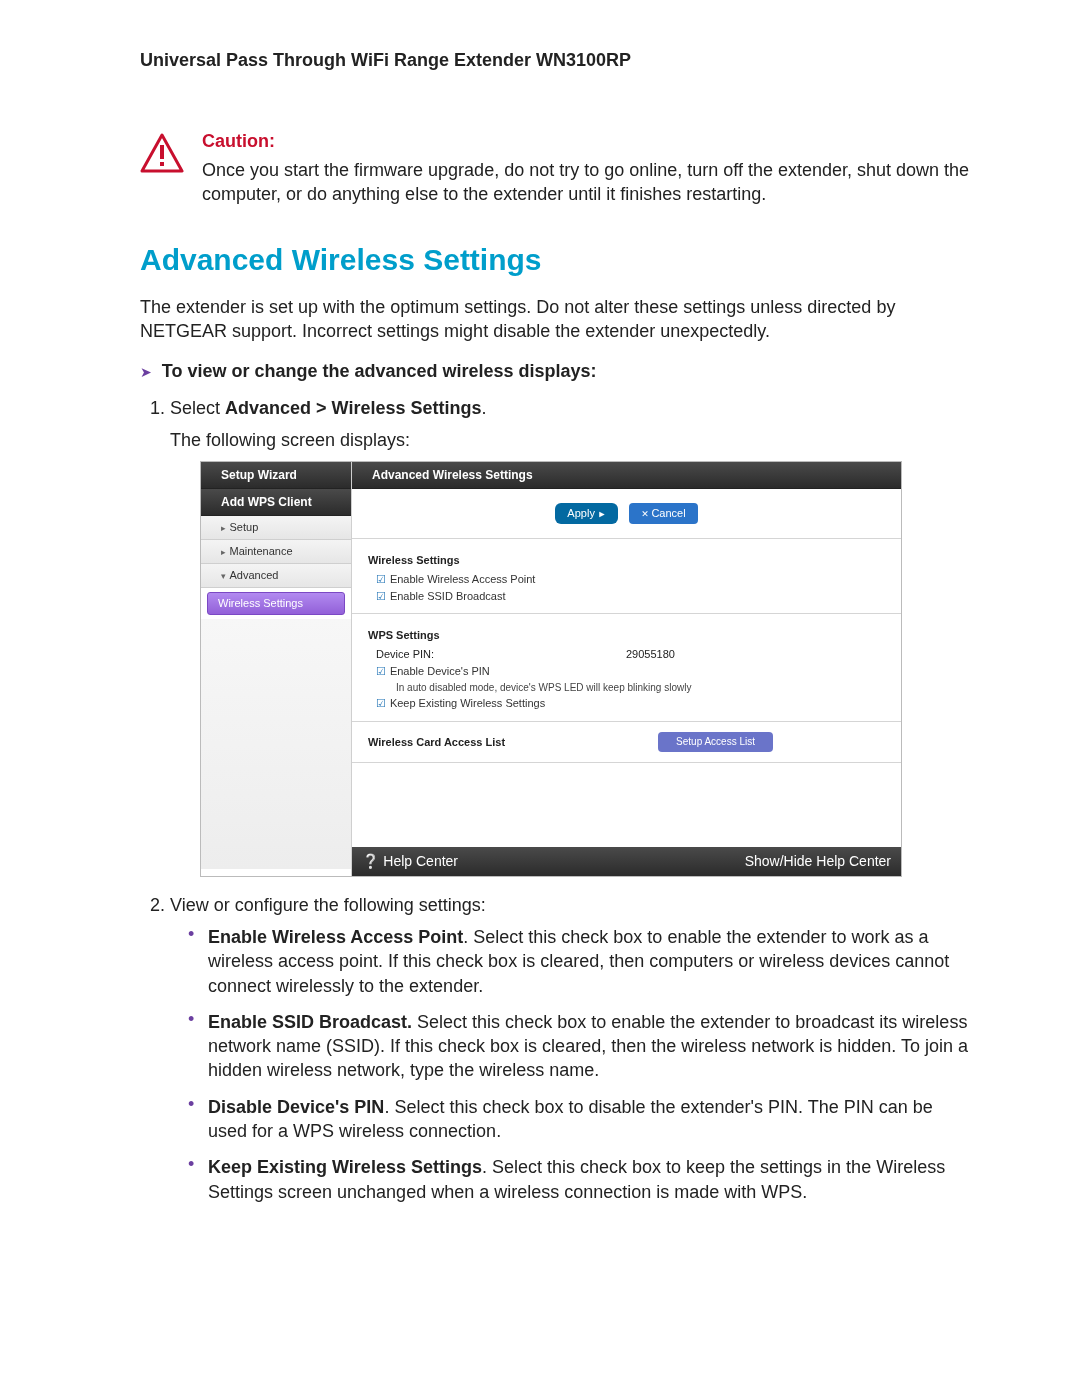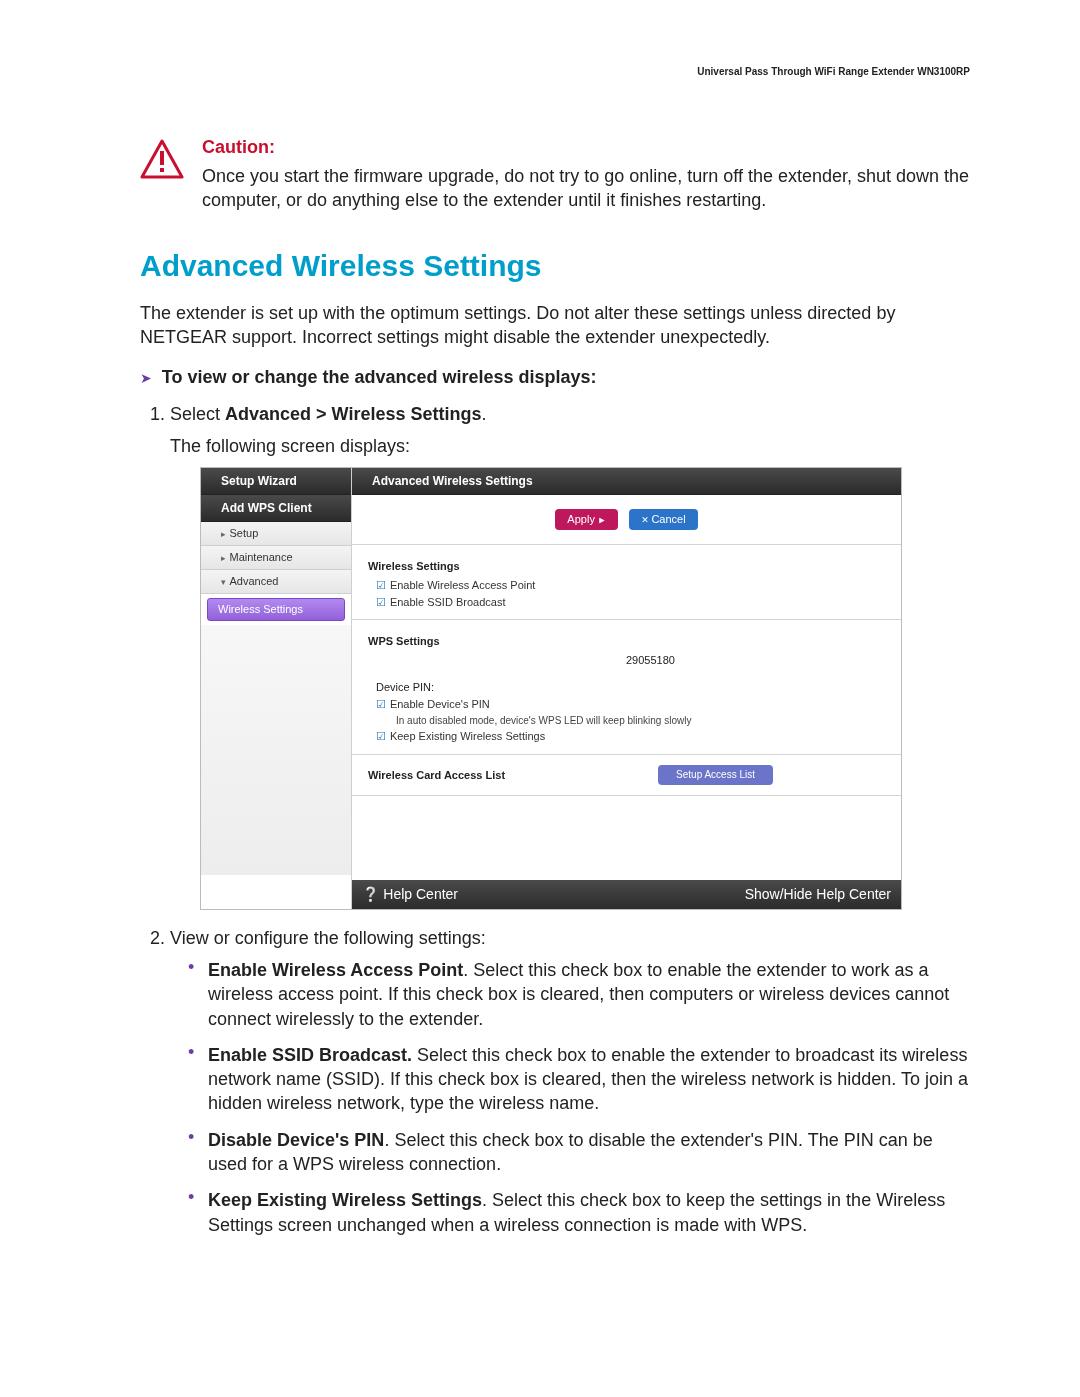--- a/index.html
+++ b/index.html
@@ -7,26 +7,25 @@
     background:#fff;
     font-family:Arial,Helvetica,sans-serif;
     color:#222;
     width:1080px;
   }
   .page{
     padding:50px 110px 30px 140px;
     box-sizing:border-box;
   }
   .doc-header{
-    text-align:right;
-    font-weight:bold;
-    font-size:10px;
+    text-align:left;
+    font-weight:bold;
+    font-size:18px;
     margin-bottom:60px;
     color:#222;
-    margin-top:16px;
   }
   .caution-block{
     display:flex;
     align-items:flex-start;
     gap:18px;
     margin-bottom:36px;
   }
   .caution-icon{
     margin-top:2px;
   }
@@ -144,21 +143,21 @@
     padding:10px 0;
   }
   .ss-btn{
     display:inline-block;
     font-size:11px;
     color:#fff;
     border-radius:4px;
     padding:3px 12px;
     margin:0 3px;
   }
-  .ss-btn.apply{ background:#be185d; }
+  .ss-btn.apply{ background:#0369a1;border-radius:6px; }
   .ss-btn.cancel{ background:#2b74c9; }
   .ss-btn.cancel::before{ content:"✕ "; font-size:9px; }
   .ss-btn.apply::after{ content:" ►"; font-size:9px; }
   .ss-setup-access{ background:#6a74c9; font-size:10px; padding:3px 18px; border-radius:4px; }
   .ss-section{ padding:4px 16px; }
   .ss-section-title{ font-size:11px; font-weight:bold; color:#222; margin:6px 0 4px 0; }
   .ss-check{ font-size:11px; color:#333; margin:2px 0 2px 8px; }
   .ss-check::before{ content:"☑"; color:#1a6fb3; margin-right:4px; font-size:11px; }
   .ss-note{ font-size:10px; color:#444; margin-left:28px; }
   .ss-input{
@@ -167,21 +166,21 @@
     background:#fff;
     width:18px;
     height:12px;
     font-size:10px;
     line-height:12px;
     text-align:center;
     vertical-align:middle;
     margin:0 3px;
   }
   .ss-pin-row{ font-size:11px; margin:2px 0 2px 8px; display:flex; }
-  .ss-pin-label{ width:250px;margin-top:27px; }
+  .ss-pin-label{ width:250px; }
   .ss-pin-value{  }
   .ss-access-row{ display:flex; gap:150px; align-items:center; padding:6px 16px;text-align:center; }
   .ss-access-row .lbl{ font-size:11px; font-weight:bold; }
   .ss-hr{ border:none; border-top:1px solid #d5d5d5; margin:4px 0; }
   .ss-pad{ height:80px; }
   .ss-helpbar{
     background:linear-gradient(#4a4a4a,#2b2b2b);
     color:#fff;
     font-size:14px;
     padding:5px 10px;

